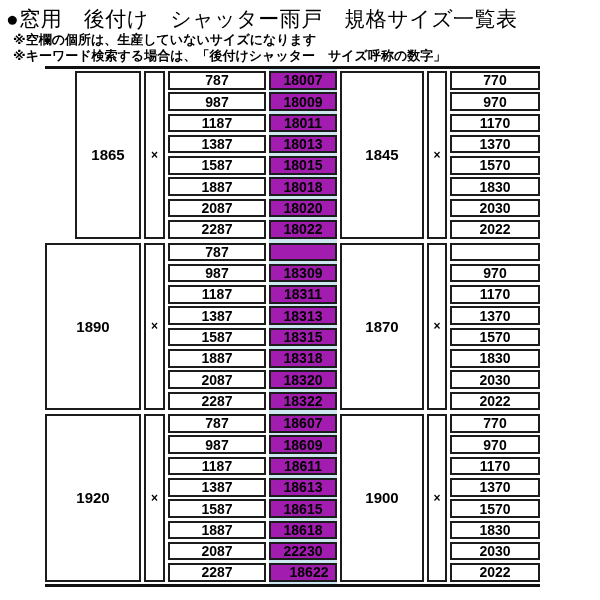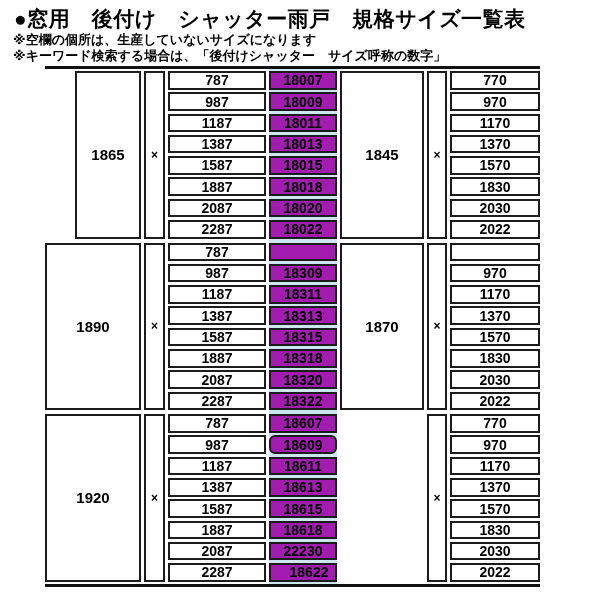--- a/index.html
+++ b/index.html
@@ -5,22 +5,22 @@
   * { box-sizing: border-box; margin: 0; padding: 0; }
   html, body { background: #ffffff; }
   body {
     width: 600px; height: 600px;
     position: relative;
     font-family: "Liberation Sans", "DejaVu Sans", sans-serif;
     color: #000;
     overflow: hidden;
   }
   .title {
-    position: absolute; left: 14px; top: 5px;
-    font-size: 21px; font-weight: 700; letter-spacing: 0.5px;
+    position: absolute; left: 6px; top: 5px;
+    font-size: 21px; font-weight: 400; letter-spacing: 0.5px;
     white-space: pre;
   }
   .note {
     position: absolute; left: 13px;
     font-size: 13px; font-weight: 700; white-space: pre;
   }
   #note1 { top: 31px; }
   #note2 { top: 47px; }
 
   .table-wrap {
@@ -122,26 +122,27 @@
       <div class="cell hl" style="grid-area: 7 / 4;">18320</div>
       <div class="cell" style="grid-area: 7 / 7;">2030</div>
       <div class="cell" style="grid-area: 8 / 3;">2287</div>
       <div class="cell hl" style="grid-area: 8 / 4;">18322</div>
       <div class="cell" style="grid-area: 8 / 7;">2022</div>
     </div>
     <div class="block">
       <div class="hl-strip" style="background: rgb(205, 231, 240);"></div>
       <div class="cell merged" style="grid-area: 1 / 1 / span 8;">1920</div>
       <div class="cell merged xcell" style="grid-area: 1 / 2 / span 8;">×</div>
+      <div class="cell merged" style="grid-area: 1 / 5 / span 8;">1900</div>
       <div class="cell merged xcell" style="grid-area: 1 / 6 / span 8;">×</div>
       <div class="cell" style="grid-area: 1 / 3;">787</div>
       <div class="cell hl" style="grid-area: 1 / 4;">18607</div>
       <div class="cell" style="grid-area: 1 / 7;">770</div>
       <div class="cell" style="grid-area: 2 / 3;">987</div>
-      <div class="cell hl" style="grid-area: 2 / 4; border-radius: 6px;">18609</div>
+      <div class="cell hl" style="grid-area: 2 / 4;">18609</div>
       <div class="cell" style="grid-area: 2 / 7;">970</div>
       <div class="cell" style="grid-area: 3 / 3;">1187</div>
       <div class="cell hl" style="grid-area: 3 / 4;">18611</div>
       <div class="cell" style="grid-area: 3 / 7;">1170</div>
       <div class="cell" style="grid-area: 4 / 3;">1387</div>
       <div class="cell hl" style="grid-area: 4 / 4;">18613</div>
       <div class="cell" style="grid-area: 4 / 7;">1370</div>
       <div class="cell" style="grid-area: 5 / 3;">1587</div>
       <div class="cell hl" style="grid-area: 5 / 4;">18615</div>
       <div class="cell" style="grid-area: 5 / 7;">1570</div>

